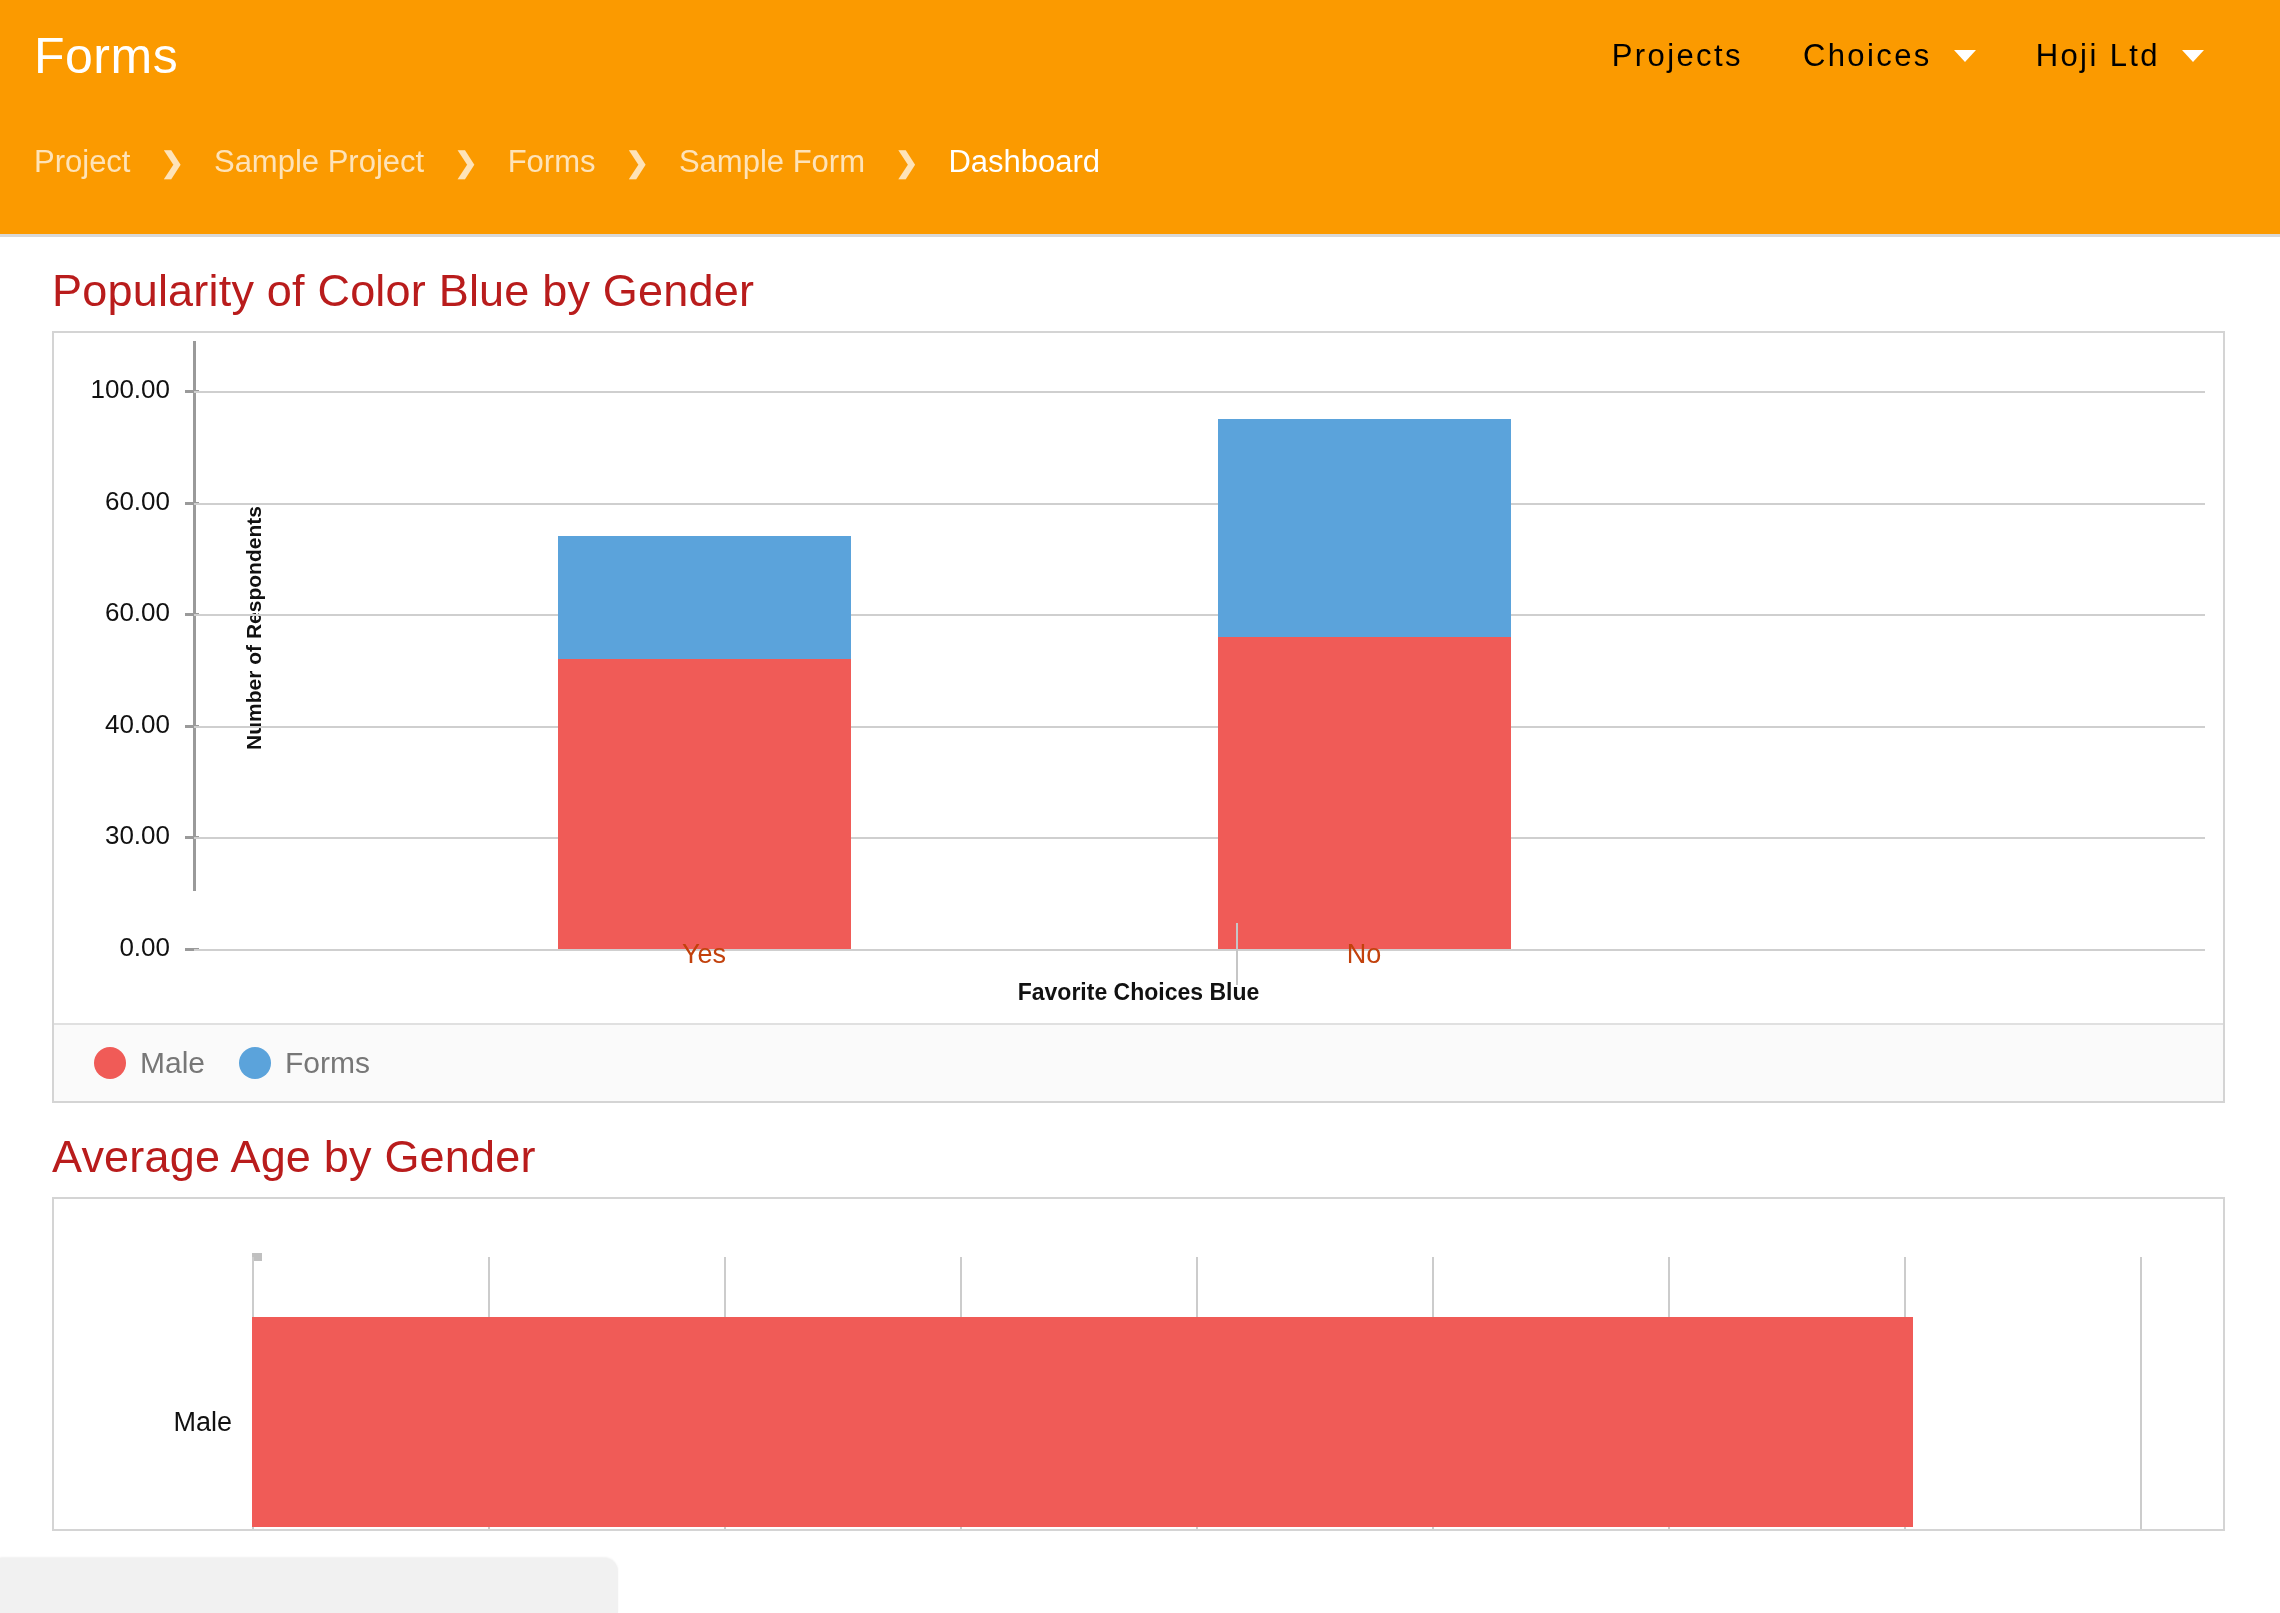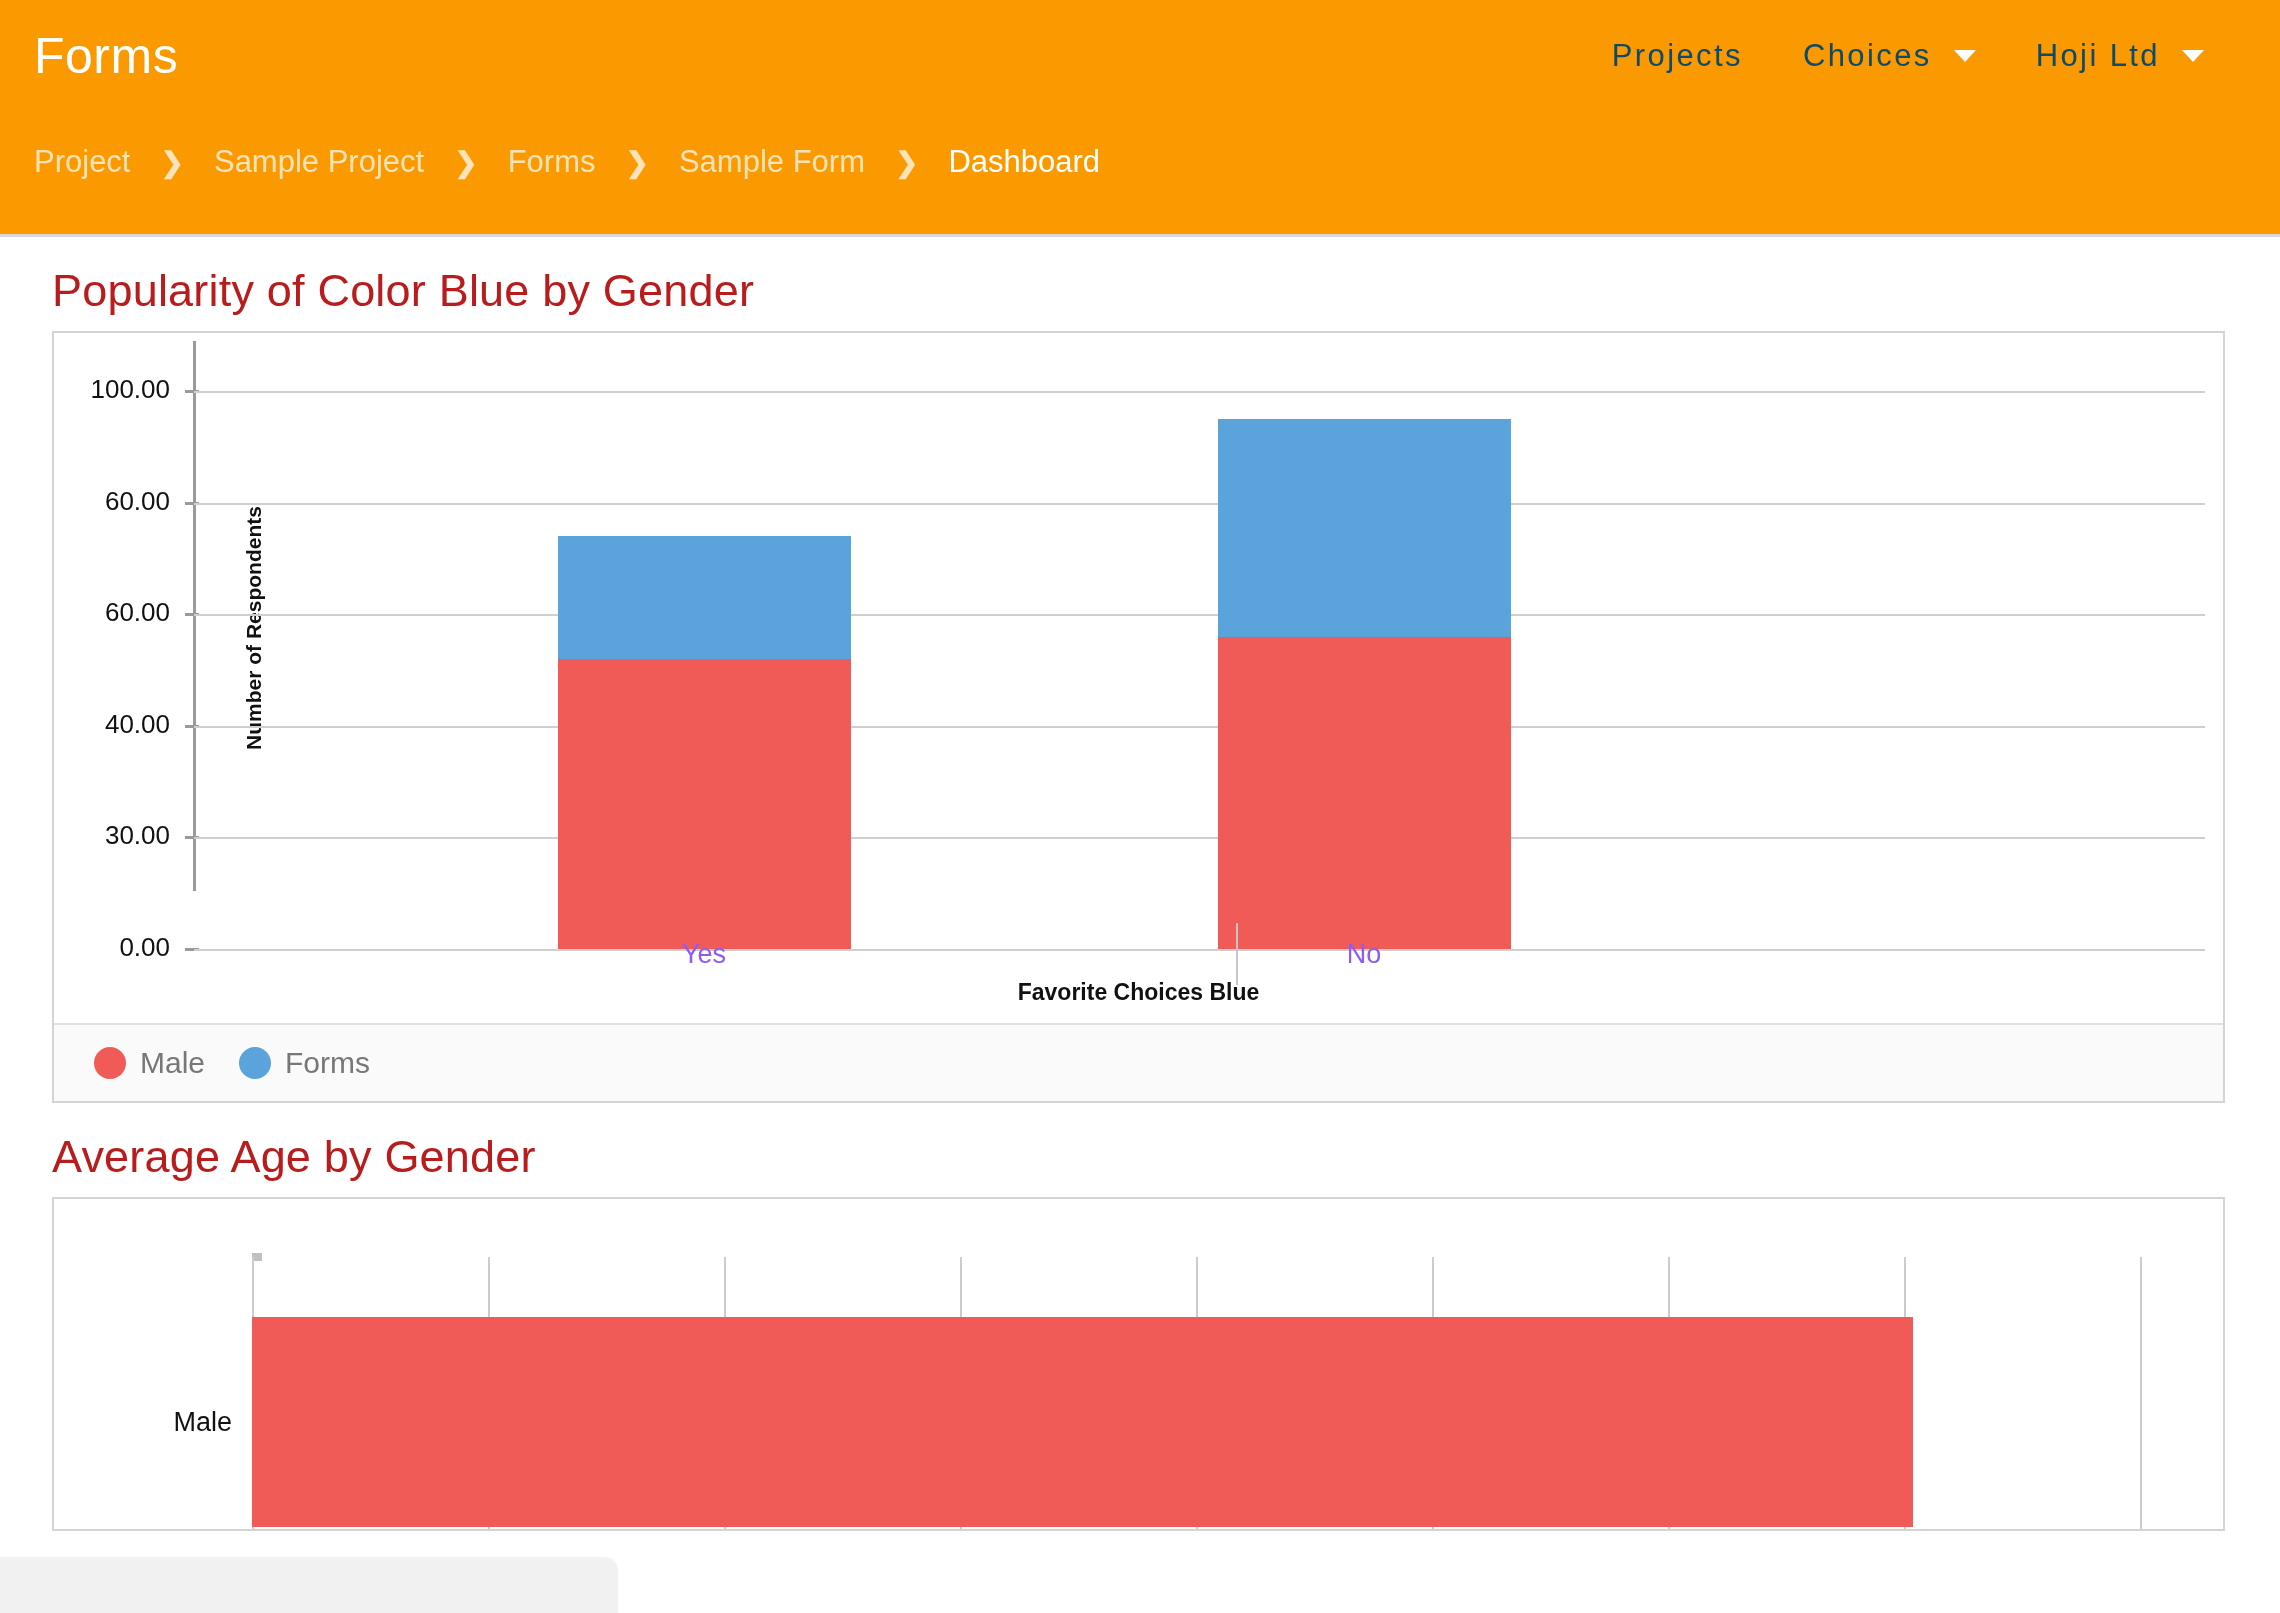--- a/index.html
+++ b/index.html
@@ -32,21 +32,21 @@
     font-weight: 400;
     letter-spacing: 0.5px;
     line-height: 1;
   }
   #main-nav {
     display: flex;
     align-items: center;
     gap: 0px;
   }
   .nav-item {
-    color: #0c4a6e;
+    color: #000000;
     font-size: 31px;
     letter-spacing: 2.4px;
     padding: 10px 30px;
     display: flex;
     align-items: center;
     gap: 22px;
     cursor: pointer;
     white-space: nowrap;
   }
   .caret {
@@ -163,21 +163,21 @@
   .col-seg { position: absolute; left: 0; width: 100%; }
 
   #chart1-axis {
     position: relative;
     height: 100px;
   }
   .xcat {
     position: absolute;
     top: 16px;
     font-size: 27px;
-    color: #8b5cf6;
+    color: #c2410c;
     text-align: center;
     transform: translateX(-50%);
   }
   #xaxis-sep {
     position: absolute;
     left: 1182px;
     top: 0;
     width: 2px;
     height: 62px;
     background: #c6c6c6;

